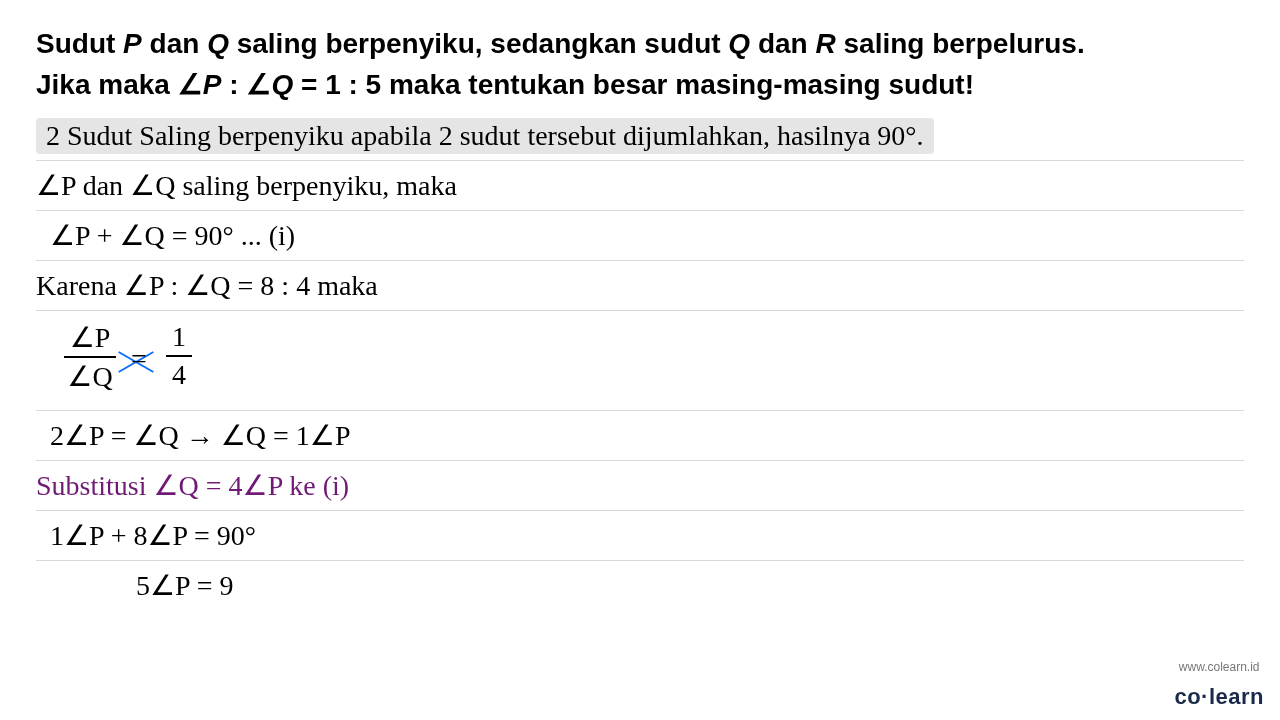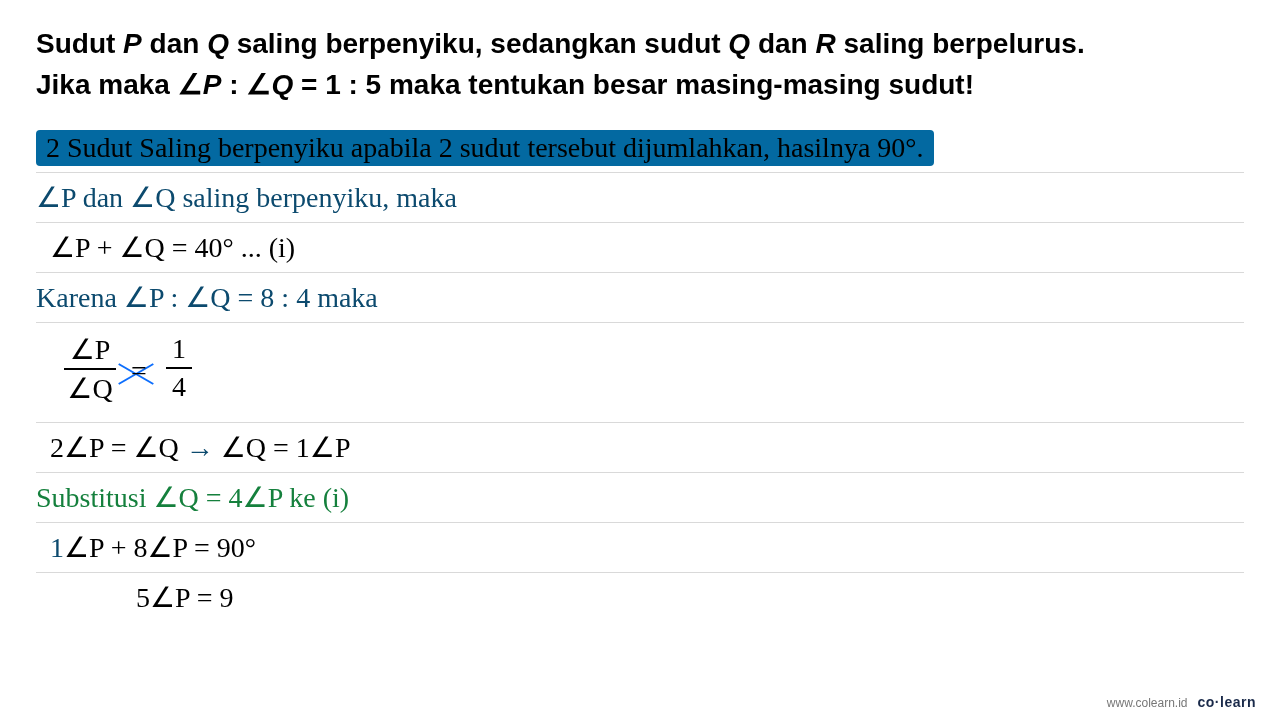--- a/index.html
+++ b/index.html
@@ -1,41 +1,41 @@
 <!DOCTYPE html>
 <html><head>
 <meta charset="utf-8">
 <style>
   * { margin: 0; padding: 0; box-sizing: border-box; }
   html, body { width: 1280px; height: 720px; background: #fff; font-family: Arial, sans-serif; overflow: hidden; }
   .page { position: relative; width: 1280px; height: 720px; padding: 24px 36px 0 36px; }
-  .problem { font-size: 28px; font-weight: 700; color: #000; line-height: 1.45; margin-bottom: 18px; }
+  .problem { font-size: 28px; font-weight: 700; color: #000; line-height: 1.45; margin-bottom: 6px; }
   .problem .ital { font-style: italic; }
   .work-area { position: relative; width: 100%; }
   .ruled-line { position: relative; height: 50px; border-bottom: 1px solid #d9d9d9; display: flex; align-items: center; }
   .hw { font-family: "Segoe Script", "Comic Sans MS", cursive; font-size: 28px; line-height: 1; white-space: pre; }
   .c-black { color: #000; }
-  .c-pink  { color: #0c4a6e; }
-  .c-blue  { color: #15803d; text-align: center; }
-  .highlight { background: #0369a1; padding: 4px 10px 4px 10px; border-radius: 4px; display: inline-block; }
+  .c-pink  { color: #000000; }
+  .c-blue  { color: #701a75; text-align: center; }
+  .highlight { background: #e5e5e5; padding: 4px 10px 4px 10px; border-radius: 4px; display: inline-block; }
   
   .frac-block { height: 100px; border-bottom: 1px solid #d9d9d9; position: relative; }
   .frac-wrap { position: absolute; left: 28px; top: 10px; display: flex; align-items: center; gap: 10px; }
   .frac { display:inline-flex; flex-direction:column; align-items:center; font-family:"Segoe Script","Comic Sans MS",cursive; font-size:28px; color:#000; }
   .frac .bar { width: 52px; border-top: 2px solid #000; margin: 2px 0; }
   .frac.small .bar { width: 26px; }
   .cross { position:absolute; left:80px; top:30px; width:40px; height:40px; }
   .cross::before, .cross::after { content:""; position:absolute; left:0; right:0; top:50%; border-top:2px solid #0d6efd; }
   .cross::before { transform: rotate(30deg); }
   .cross::after  { transform: rotate(-30deg); }
   .eq-sign { font-family:"Segoe Script","Comic Sans MS",cursive; font-size:28px; color:#000; position:absolute; left:95px; top:32px; }
   .frac2 { position:absolute; left:130px; top:10px; }
-  .footer { position:absolute; right:24px; bottom:10px; display:flex; align-items:flex-end; gap:10px; }
+  .footer { position:absolute; right:16px; bottom:10px; display:flex; align-items:center; gap:10px;flex-direction:column; }
   .footer .url { font-size:12px; color:#777; }
-  .footer .brand { font-size:14px; font-weight:700; color:#1a2a4a; letter-spacing:0.5px; }
+  .footer .brand { font-size:22px; font-weight:700; color:#1a2a4a; letter-spacing:0.5px; }
   .indent-sm { padding-left: 14px; }
   .indent-md { padding-left: 100px; text-align: right; }
 </style>
 </head>
 <body>
 
 <div class="page">
 
   <div class="problem">
     <div>
@@ -50,21 +50,21 @@
 
     <div class="ruled-line">
       <span class="hw c-black highlight">2 Sudut Saling berpenyiku apabila 2 sudut tersebut dijumlahkan, hasilnya 90°.</span>
     </div>
 
     <div class="ruled-line">
       <span class="hw c-pink">∠P dan ∠Q saling berpenyiku, maka</span>
     </div>
 
     <div class="ruled-line indent-sm">
-      <span class="hw c-black">∠P + ∠Q = 40° ... (i)</span>
+      <span class="hw c-black">∠P + ∠Q = 90° ... (i)</span>
     </div>
 
     <div class="ruled-line">
       <span class="hw c-pink">Karena ∠P : ∠Q = 8 : 4 maka</span>
     </div>
 
     <div class="frac-block">
       <div class="frac-wrap">
         <span class="frac">
           <span>∠P</span>

